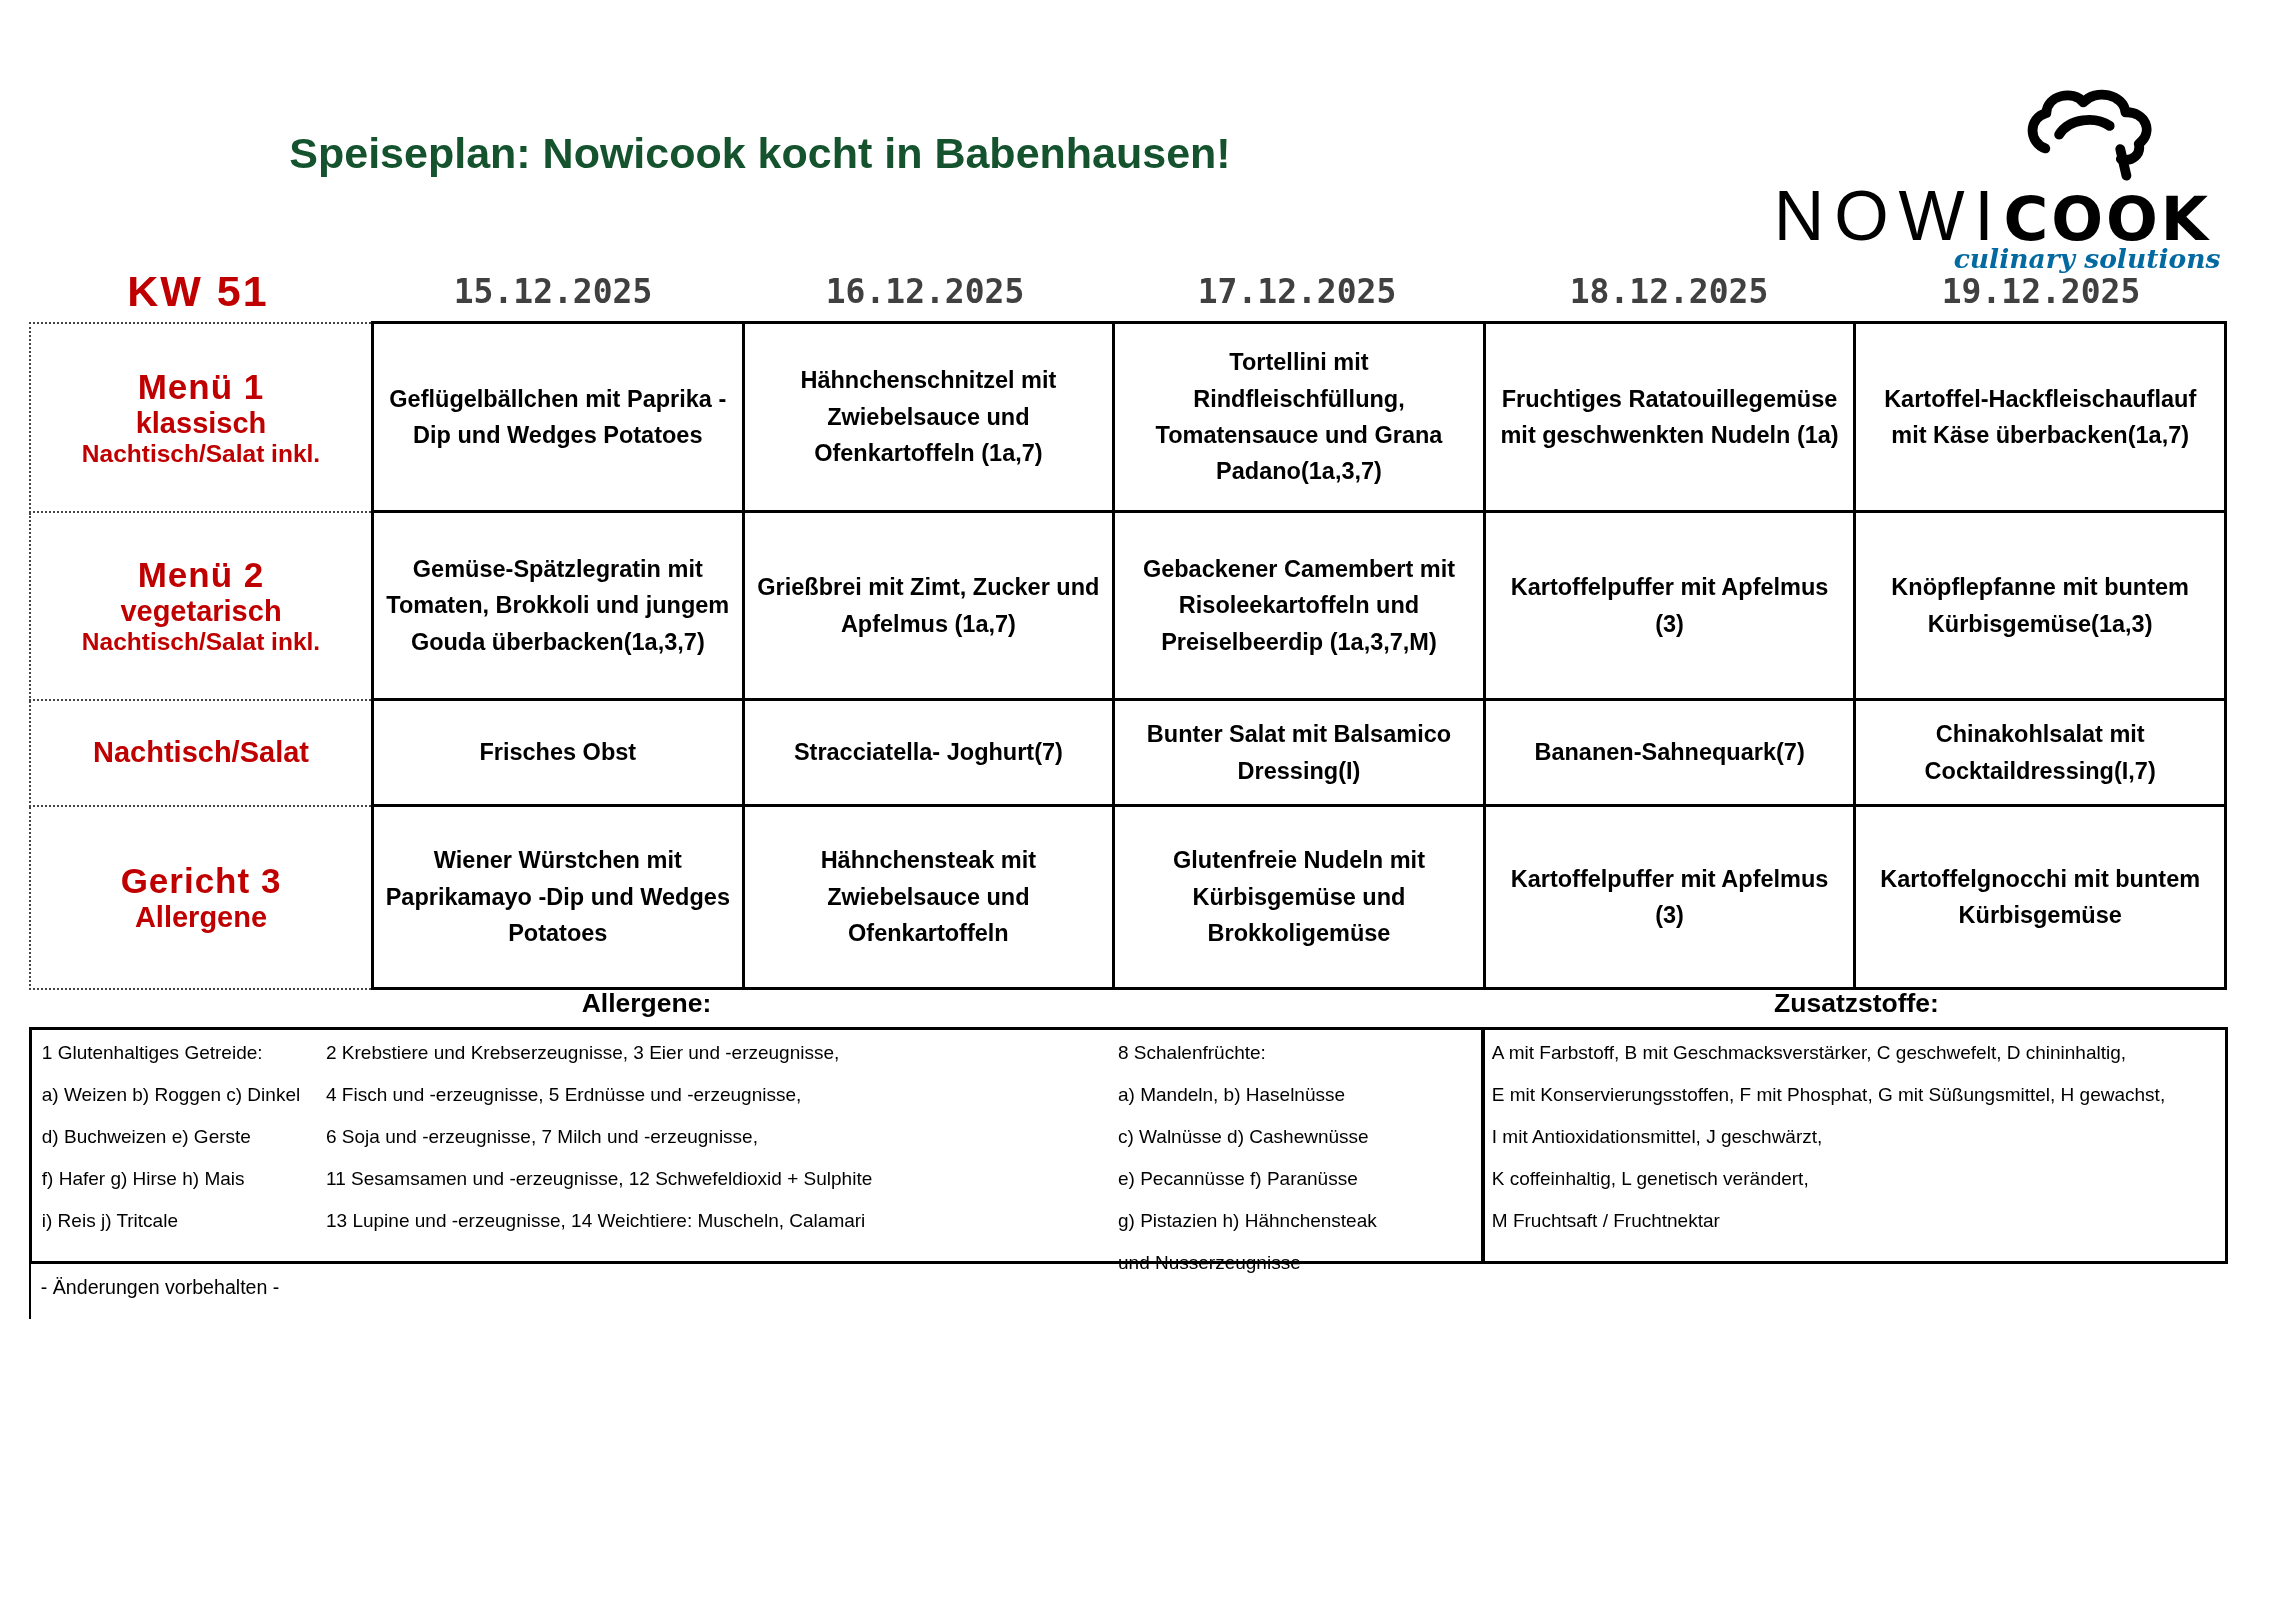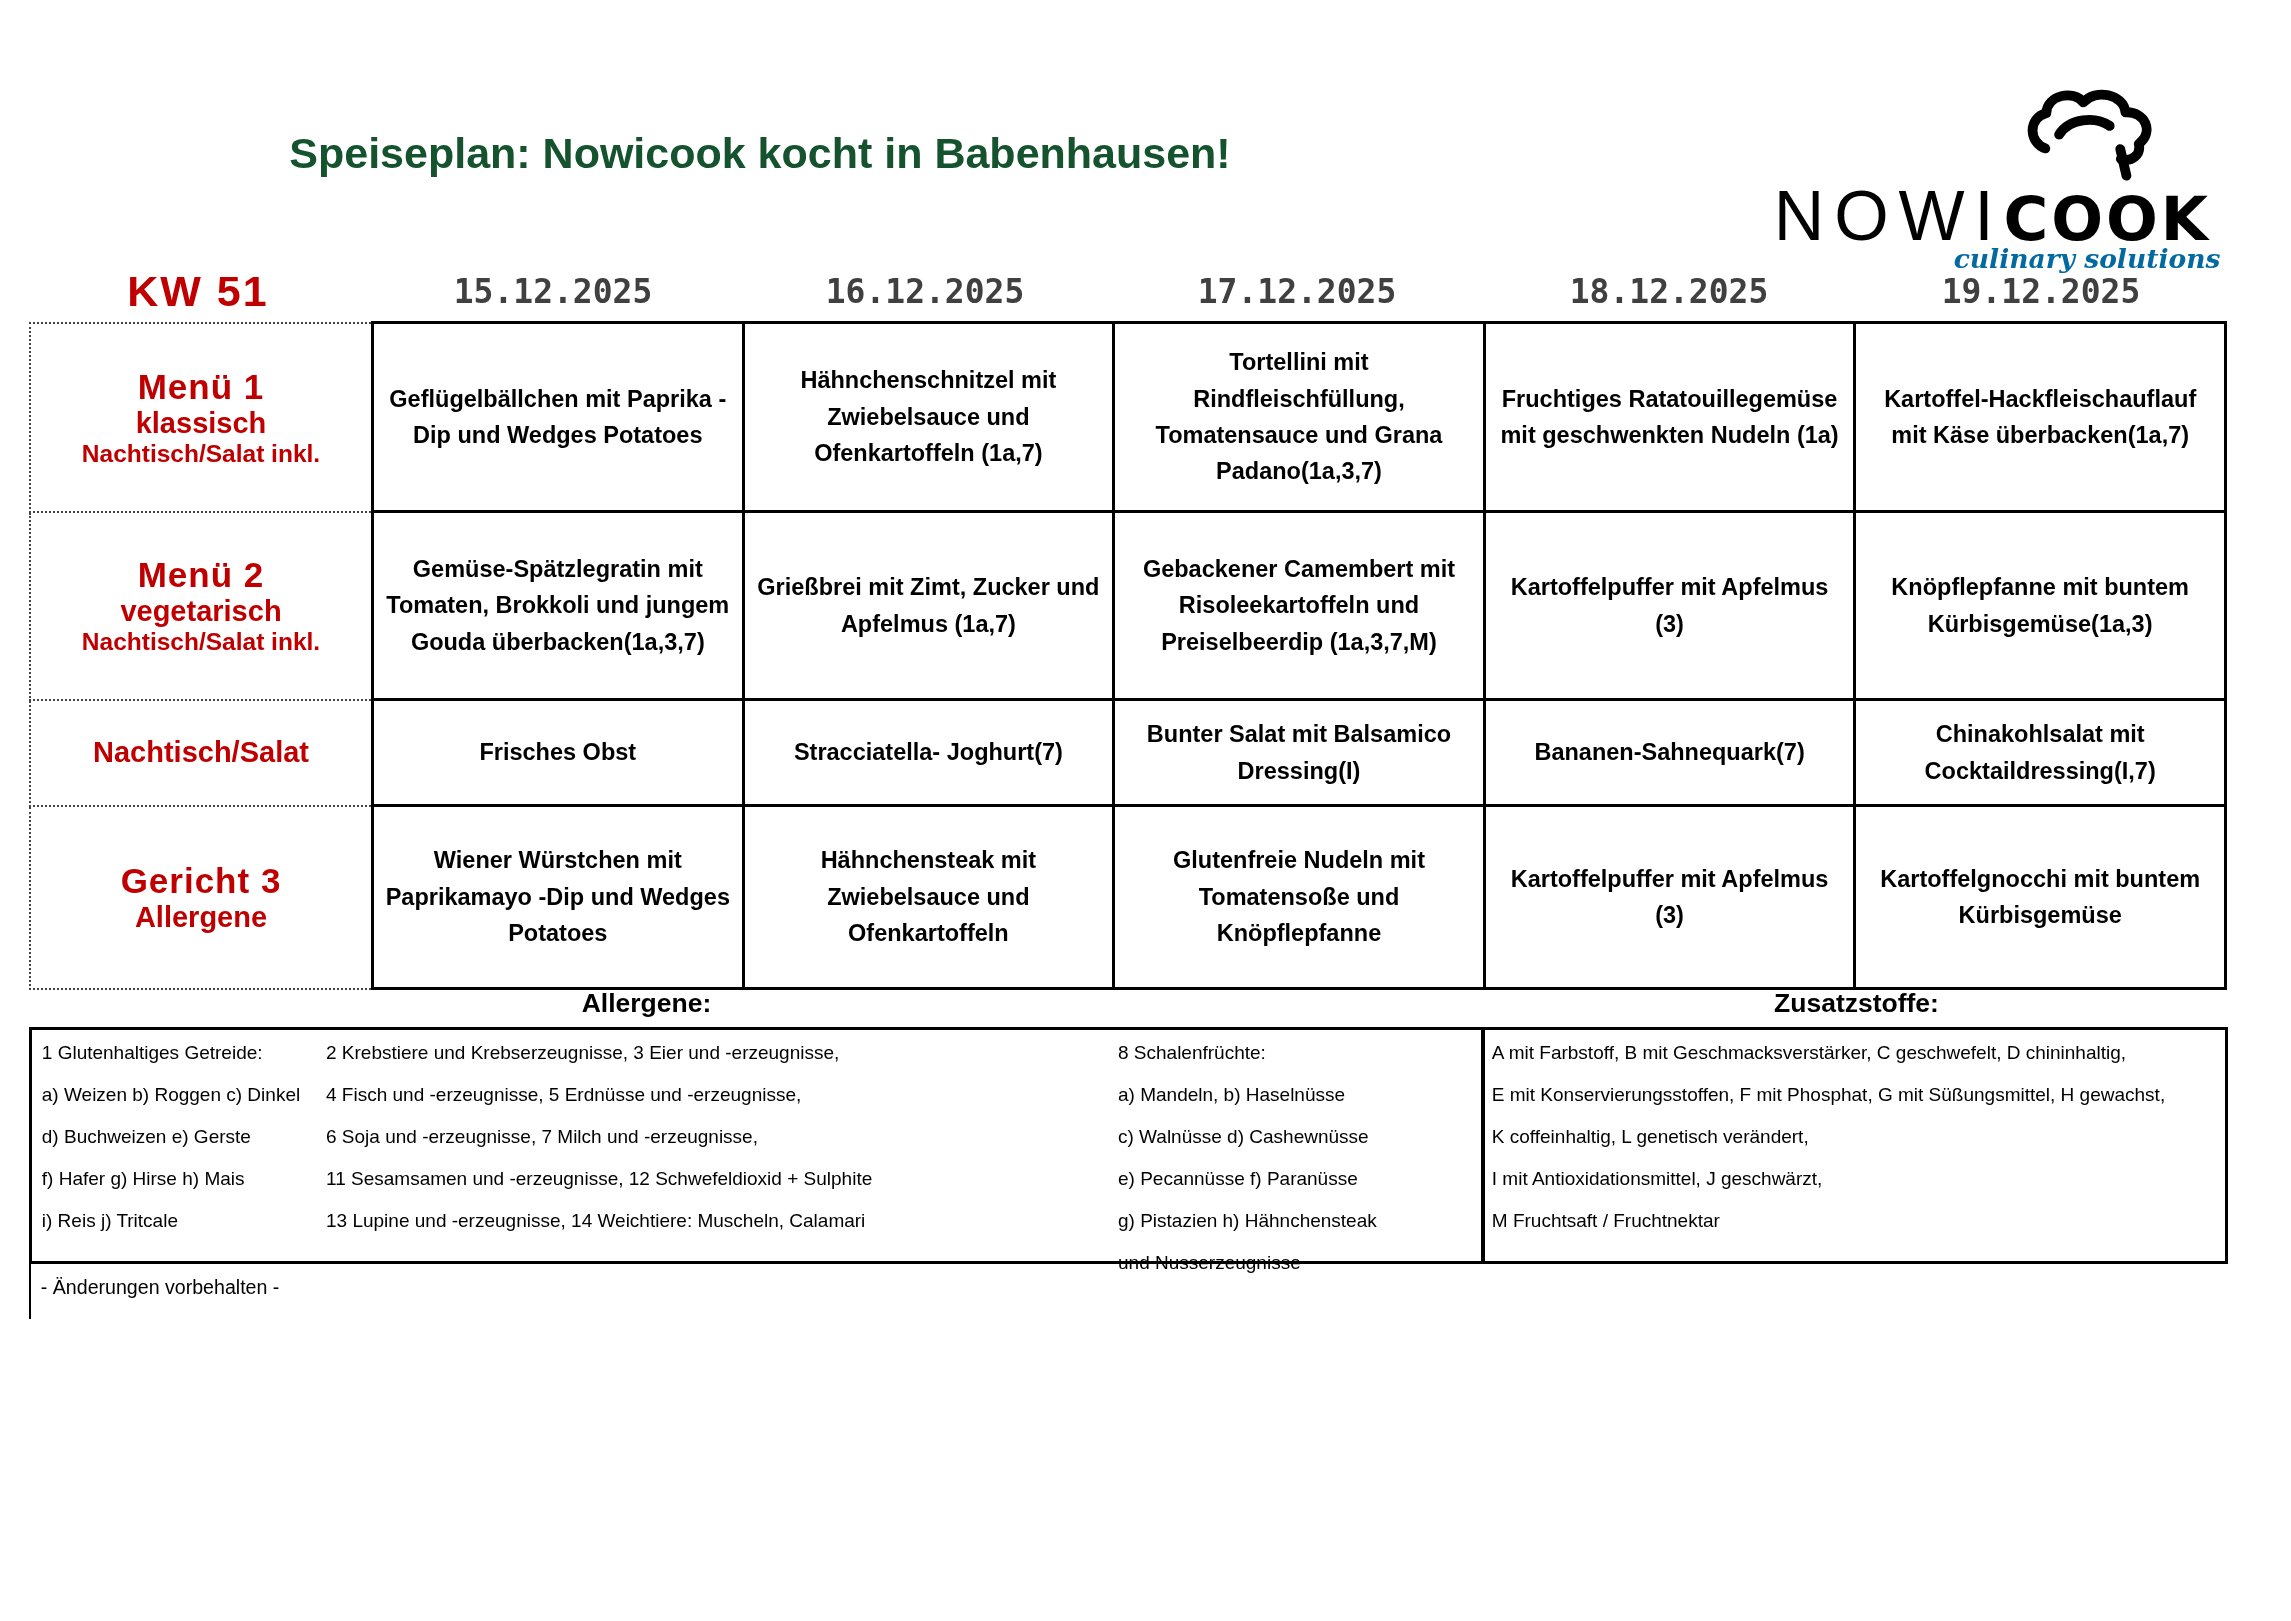--- a/index.html
+++ b/index.html
@@ -185,21 +185,21 @@
   </tr>
   <tr class="r3">
     <td class="label-cell">
       <div class="label-inner">
         <div class="lbl-main">Gericht 3</div>
         <div class="lbl-sub">Allergene</div>
       </div>
     </td>
     <td class="day-cell">Wiener Würstchen mit Paprikamayo -Dip und Wedges Potatoes</td>
     <td class="day-cell">Hähnchensteak mit Zwiebelsauce und Ofenkartoffeln</td>
-    <td class="day-cell">Glutenfreie Nudeln mit Tomatensoße und Knöpflepfanne</td>
+    <td class="day-cell">Glutenfreie Nudeln mit Kürbisgemüse und Brokkoligemüse</td>
     <td class="day-cell">Kartoffelpuffer mit Apfelmus (3)</td>
     <td class="day-cell">Kartoffelgnocchi mit buntem Kürbisgemüse</td>
   </tr>
 </tbody>
   </table>
 
 <div class="allergene-header">Allergene:</div>
 <div class="zusatz-header">Zusatzstoffe:</div>
 
 <div class="allergen-box">
@@ -223,19 +223,19 @@
     <div class="legend-line">c) Walnüsse d) Cashewnüsse</div>
     <div class="legend-line">e) Pecannüsse f) Paranüsse</div>
     <div class="legend-line">g) Pistazien h) Hähnchensteak</div>
     <div class="legend-line">und Nusserzeugnisse</div>
   </div>
 </div>
 
 <div class="additive-box">
   <div class="legend-line">A mit Farbstoff, B mit Geschmacksverstärker, C geschwefelt, D chininhaltig,</div>
   <div class="legend-line">E mit Konservierungsstoffen, F mit Phosphat, G mit Süßungsmittel, H gewachst,</div>
+  <div class="legend-line">I mit Antioxidationsmittel, J geschwärzt,</div>
   <div class="legend-line">K coffeinhaltig, L genetisch verändert,</div>
-  <div class="legend-line">I mit Antioxidationsmittel, J geschwärzt,</div>
   <div class="legend-line">M Fruchtsaft / Fruchtnektar</div>
 </div>
 
 <div class="footnote-strip">- Änderungen vorbehalten -</div>
 
 
 </body></html>

